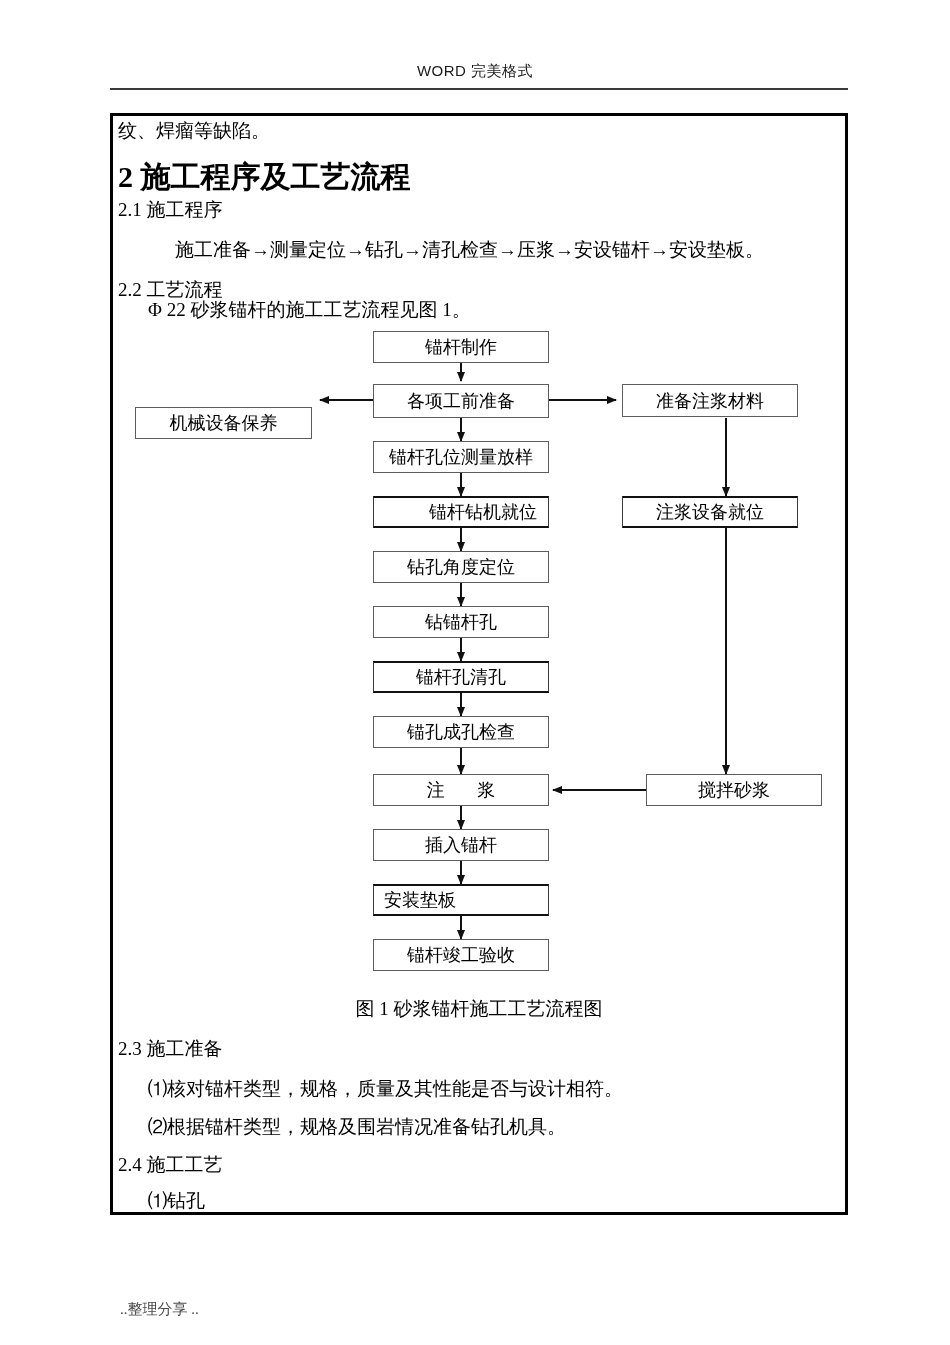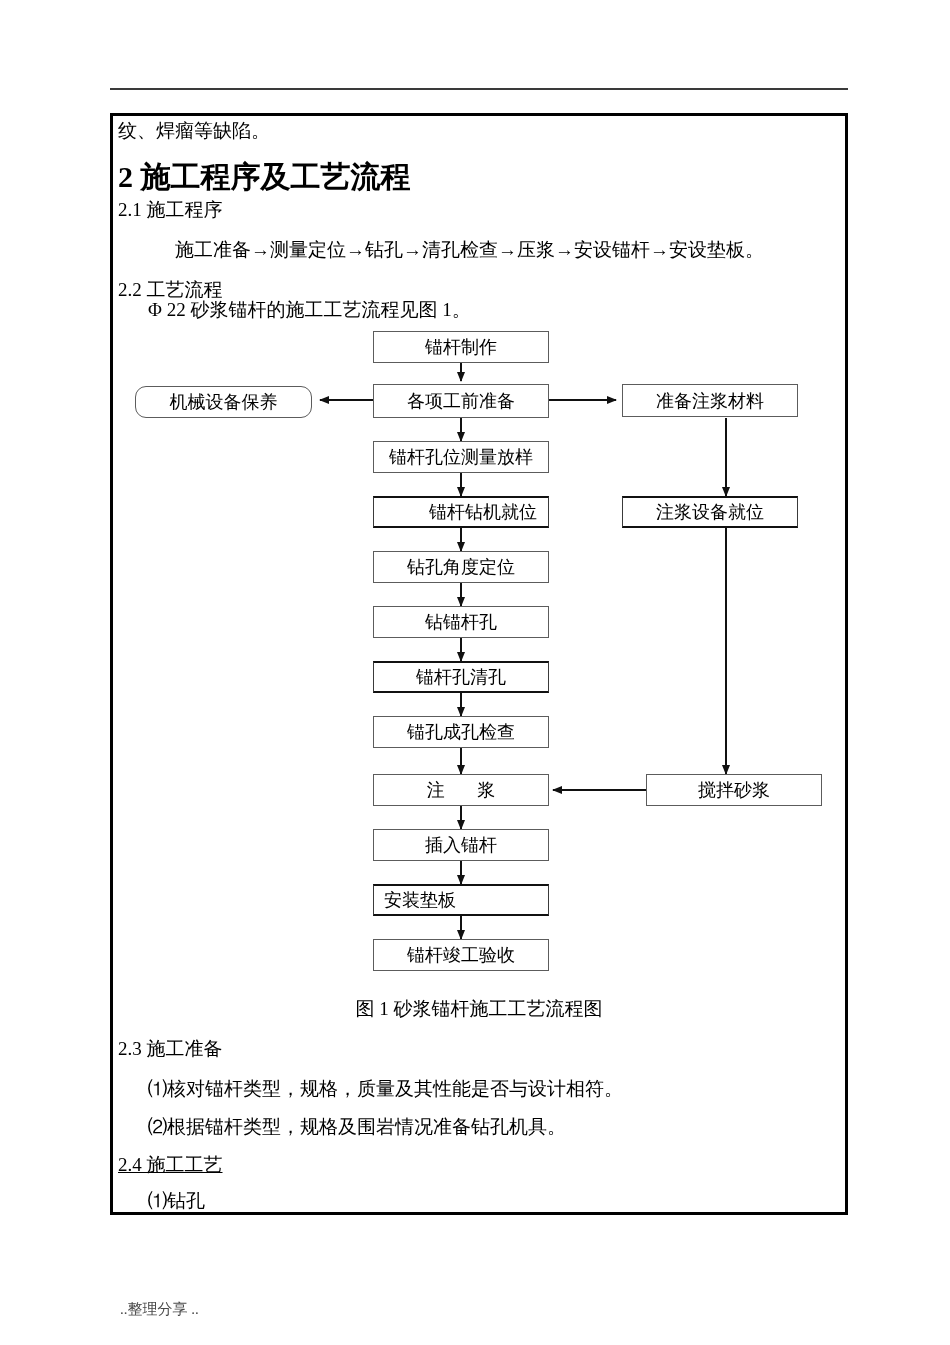--- a/index.html
+++ b/index.html
@@ -123,20 +123,21 @@
   .fbox.spaced {
     letter-spacing: 14px;
     text-indent: 14px;
   }
 </style>
 </head>
 <body>
 
 <div id="page">
 
+  <div id="header-text">WORD 完美格式</div>
   <div id="header-rule"></div>
 
   <div id="frame"></div>
 
   <div class="txt plain" style="left:118px; top:118px;">纹、焊瘤等缺陷。</div>
 
   <div class="txt lvl1" style="left:118px; top:157px;">2 施工程序及工艺流程</div>
 
   <div class="txt lvl2" style="left:118px; top:197px;">2.1  施工程序</div>
 
@@ -187,21 +188,21 @@
 
         <line x1="646" y1="790" x2="553" y2="790" marker-end="url(#ah)"></line>
       </g>
     </svg>
 
     
     <div class="fbox" style="left:373px; top:331px; width:176px; height:32px;">锚杆制作</div>
 
     <div class="fbox" style="left:373px; top:384px; width:176px; height:34px;">各项工前准备</div>
 
-    <div class="fbox" style="left:135px; top:386px; width:177px; height:32px;border-radius:11px;">机械设备保养</div>
+    <div class="fbox" style="left:135px; top:407px; width:177px; height:32px;">机械设备保养</div>
 
     <div class="fbox" style="left:622px; top:384px; width:176px; height:33px;">准备注浆材料</div>
 
     <div class="fbox" style="left:373px; top:441px; width:176px; height:32px;">锚杆孔位测量放样</div>
 
     <div class="fbox heavy" style="left:373px; top:496px; width:176px; height:32px;padding-left:44px;">锚杆钻机就位</div>
 
     <div class="fbox heavy" style="left:622px; top:496px; width:176px; height:32px;">注浆设备就位</div>
 
     <div class="fbox" style="left:373px; top:551px; width:176px; height:32px;">钻孔角度定位</div>
@@ -224,19 +225,19 @@
   </div>
 
   <div class="txt caption" style="top:996px;">图 1  砂浆锚杆施工工艺流程图</div>
 
   <div class="txt lvl2" style="left:118px; top:1036px;">2.3  施工准备</div>
 
   <div class="txt para" style="left:148px; top:1076px;">⑴核对锚杆类型，规格，质量及其性能是否与设计相符。</div>
 
   <div class="txt para" style="left:148px; top:1114px;">⑵根据锚杆类型，规格及围岩情况准备钻孔机具。</div>
 
-  <div class="txt lvl2" style="left:118px; top:1152px;text-decoration:underline;">2.4  施工工艺</div>
+  <div class="txt lvl2" style="left:118px; top:1152px;">2.4  施工工艺</div>
 
   <div class="txt para" style="left:148px; top:1188px;">⑴钻孔</div>
 
   <div id="footer-text">..整理分享 ..</div>
 
 </div>
 
 </body></html>

